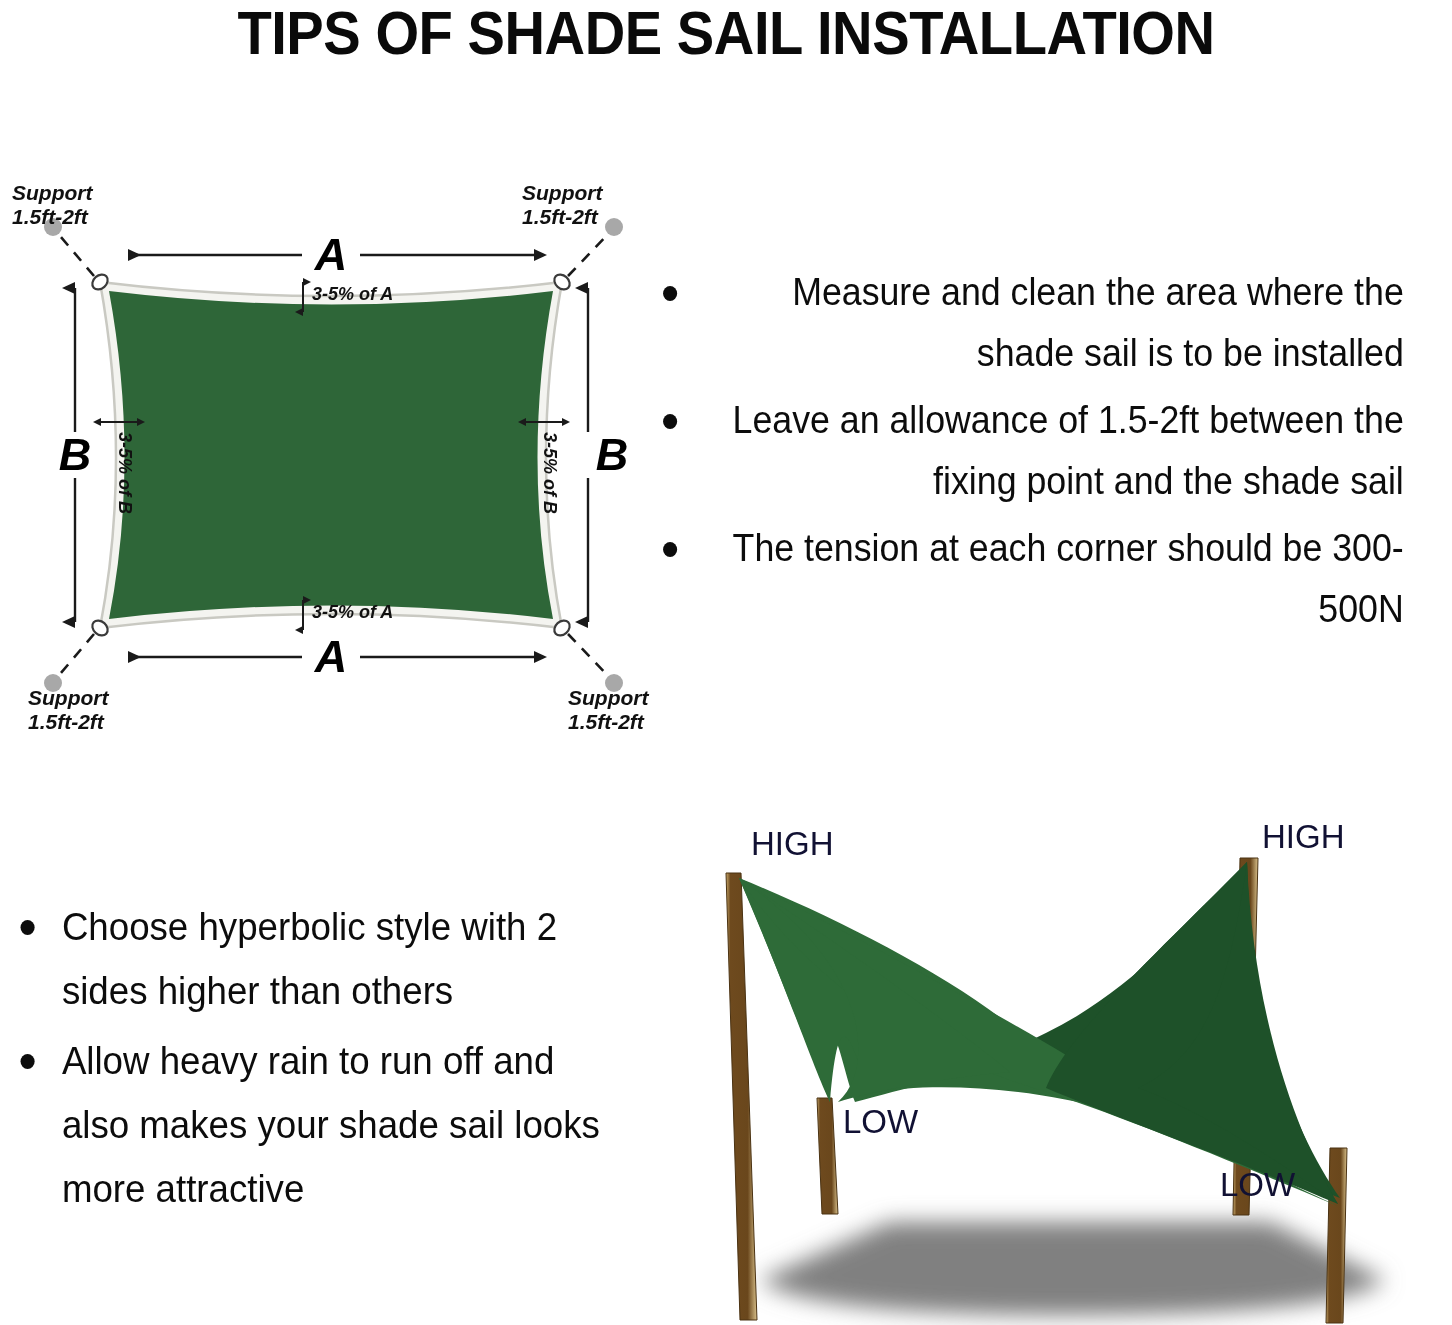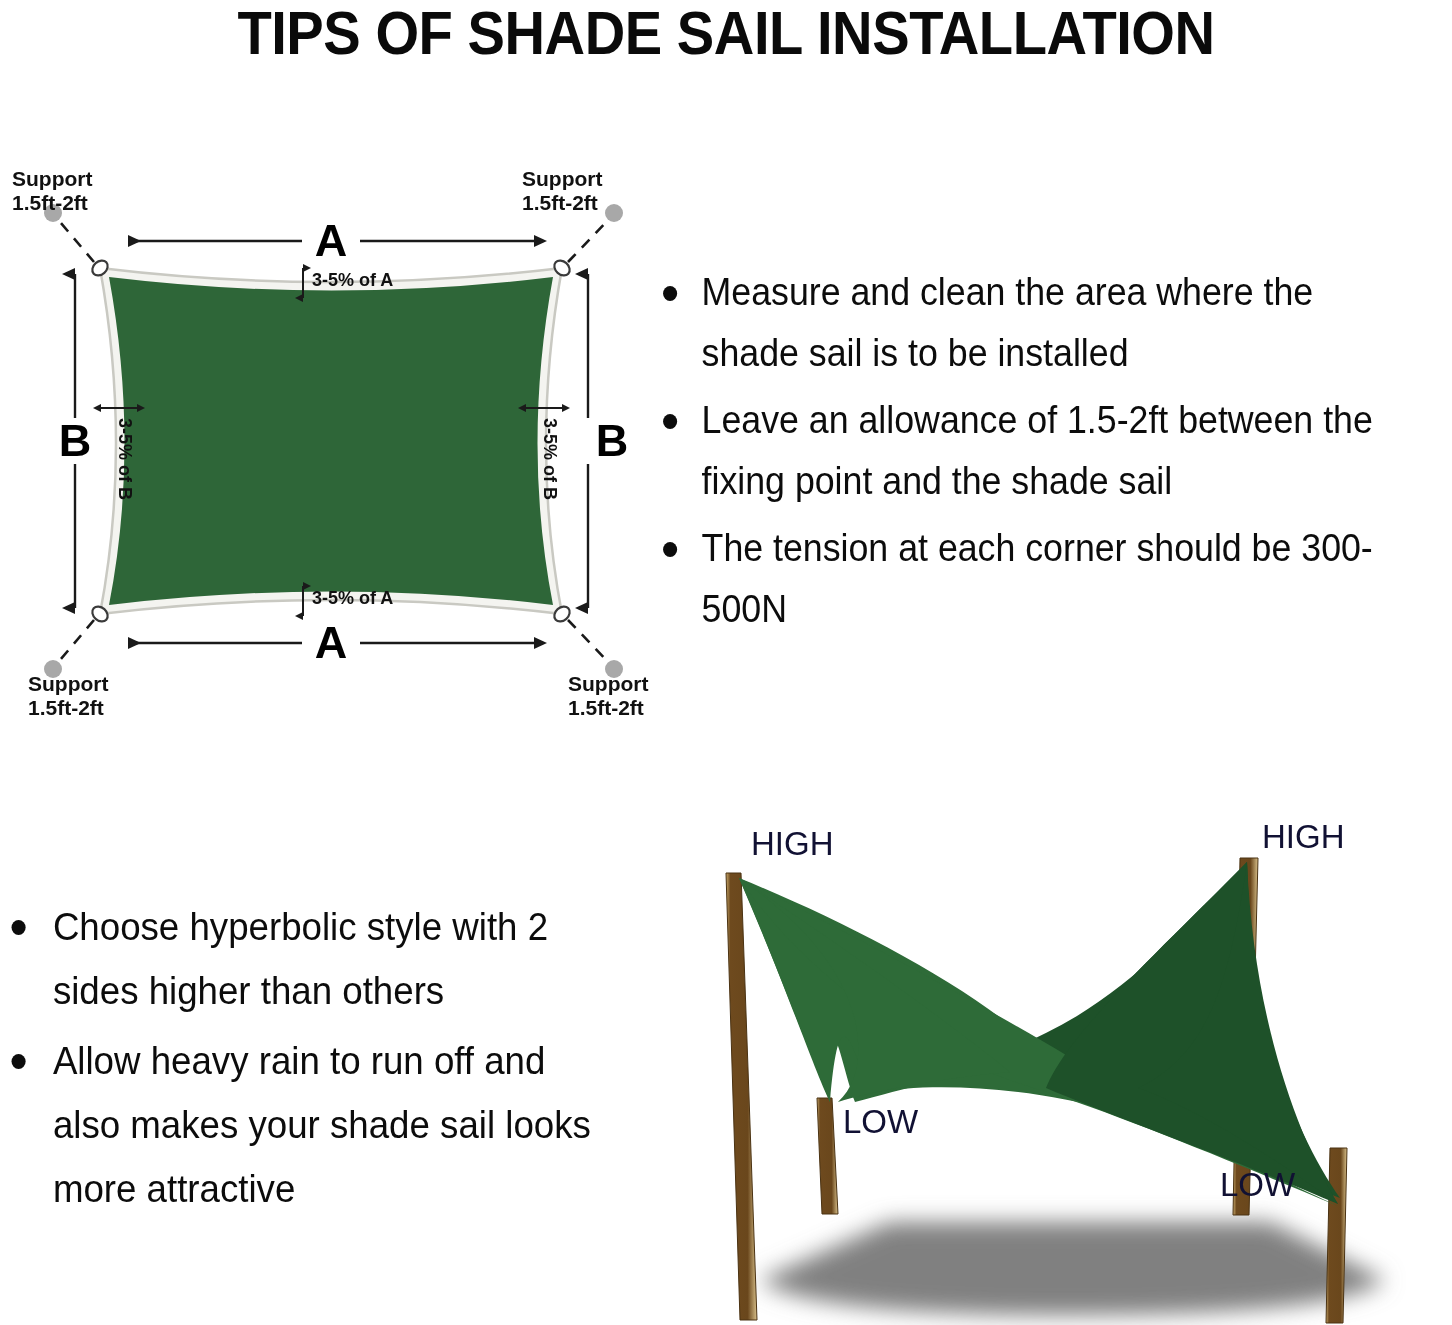--- a/index.html
+++ b/index.html
@@ -32,33 +32,35 @@
     transform: scaleX(0.92);
     transform-origin: center center;
     white-space: nowrap;
     color: #0a0a0a;
   }
 
   
   #diagram-rect-sail {
     position: absolute;
     left: 0;
-    top: 146px;
+    top: 160px;
     width: 660px;
     height: 580px;
+    font-style: italic;
   }
   #tips-list-right {
     position: absolute;
     left: 648px;
     top: 262px;
     width: 804px;
+    text-align: right;
   }
   #tips-list-bottom-left {
     position: absolute;
-    left: 4px;
+    left: 13px;
     top: 895px;
     width: 630px;
   }
   #diagram-hyperbolic-sail {
     position: absolute;
     left: 640px;
     top: 810px;
     width: 812px;
     height: 535px;
   }

